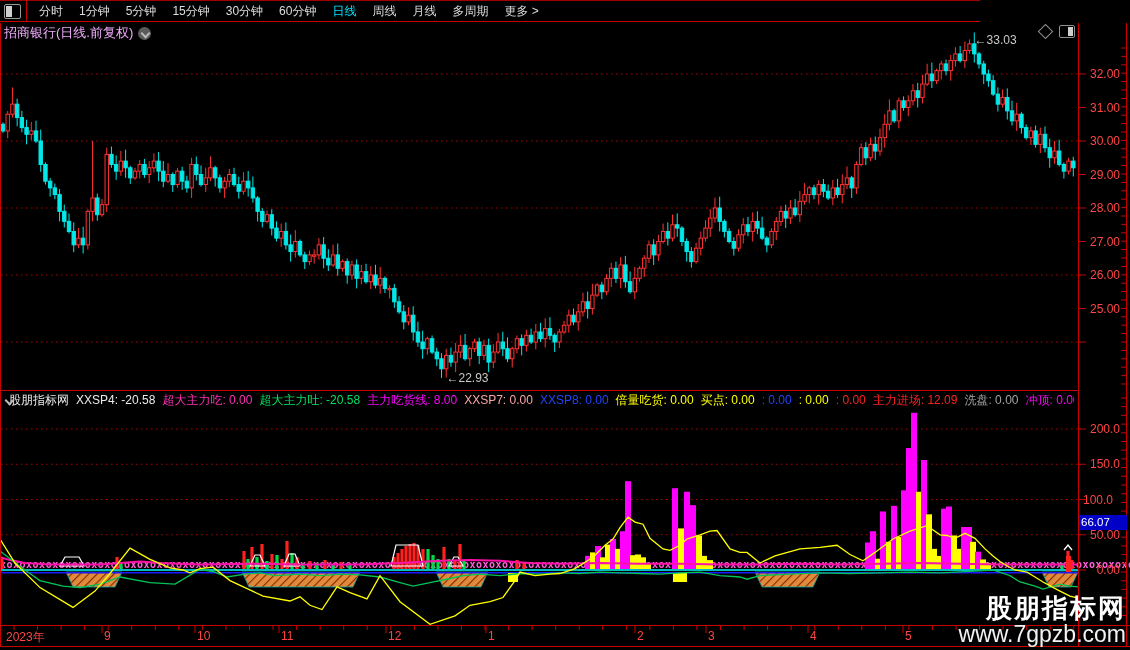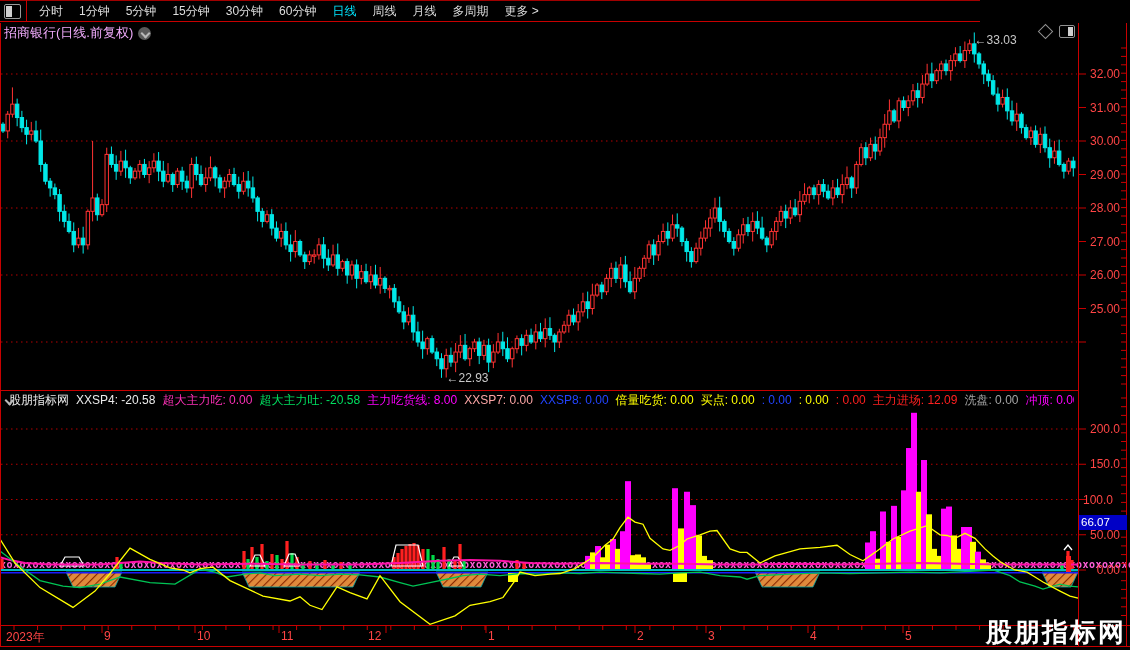--- a/index.html
+++ b/index.html
@@ -838,28 +838,29 @@
       <div class="yaxis-label" style="left: 1076px; top: 492.5px; text-align: center;">100.0</div>
       <div class="yaxis-label" style="left: 1076px; top: 527.75px;">50.00</div>
       <div class="yaxis-label" style="left: 1076px; top: 563px;">0.00</div>
     </div>
   <div id="cur-val-box" style="top: 515.421px;">66.07</div>
   <div id="date-labels">
       <div class="xaxis-label" style="left: 6px;">2023年</div>
       <div class="xaxis-label" style="left: 104px;">9</div>
       <div class="xaxis-label" style="left: 197px;">10</div>
       <div class="xaxis-label" style="left: 281px;">11</div>
-      <div class="xaxis-label" style="left: 368px;">12</div>
+      <div class="xaxis-label" style="left: 388px;">12</div>
       <div class="xaxis-label" style="left: 488px;">1</div>
       <div class="xaxis-label" style="left: 637px;">2</div>
       <div class="xaxis-label" style="left: 708px;">3</div>
       <div class="xaxis-label" style="left: 810px;">4</div>
       <div class="xaxis-label" style="left: 905px;">5</div>
     </div>
 
   <div class="annot" id="annot-high" style="left: 974.575px; top: 33.495px;">←33.03</div>
   <div class="annot" id="annot-low" style="left: 446.495px; top: 370.845px;">←22.93</div>
 
   <div id="watermark">
     <div id="wm-line1">股朋指标网</div>
+    <div id="wm-line2">www.7gpzb.com</div>
   </div>
 
 </div>
 
 </body></html>

